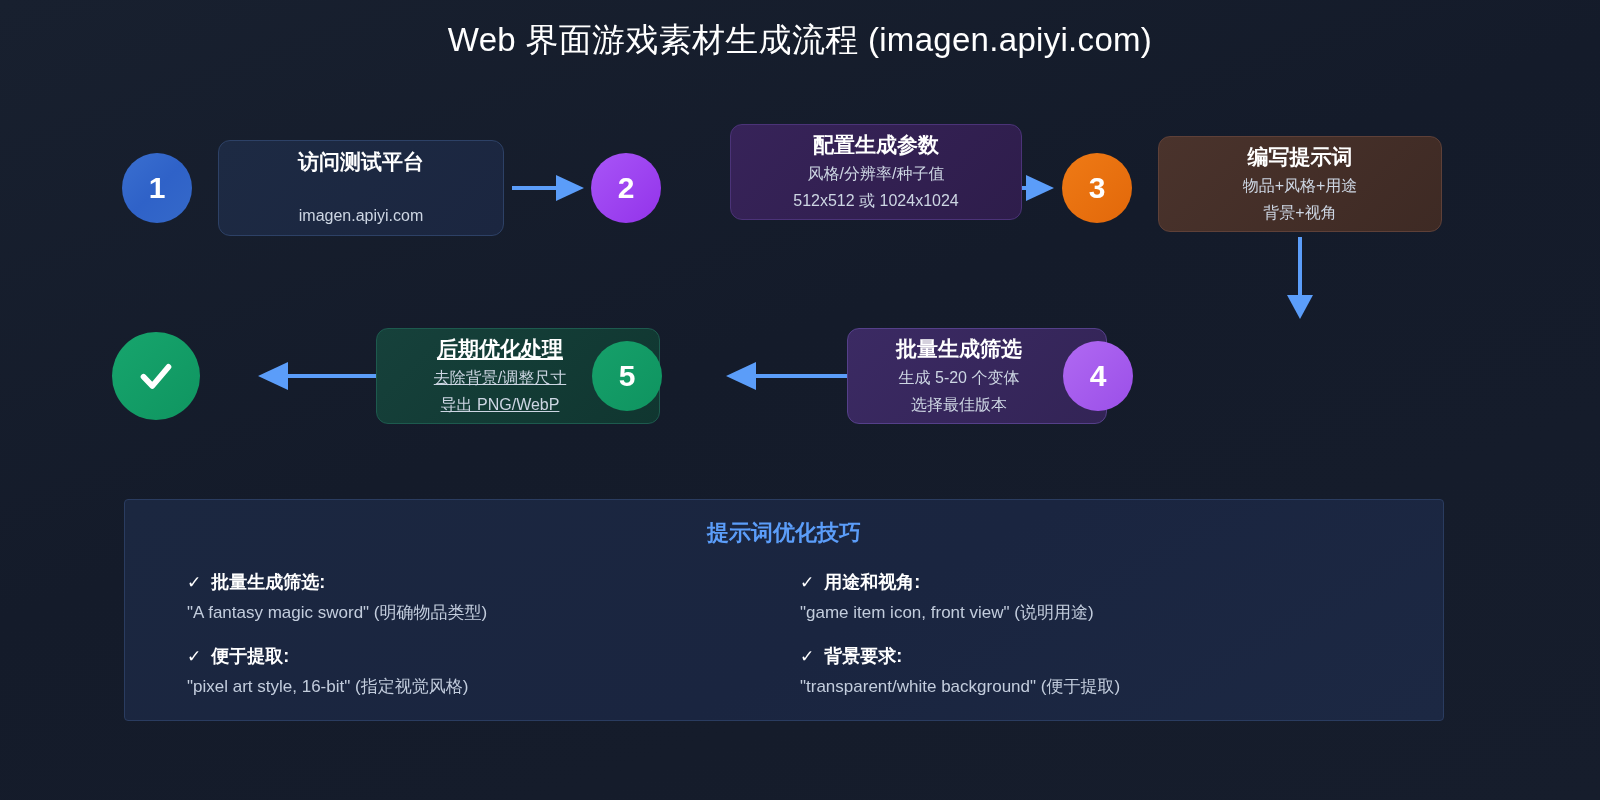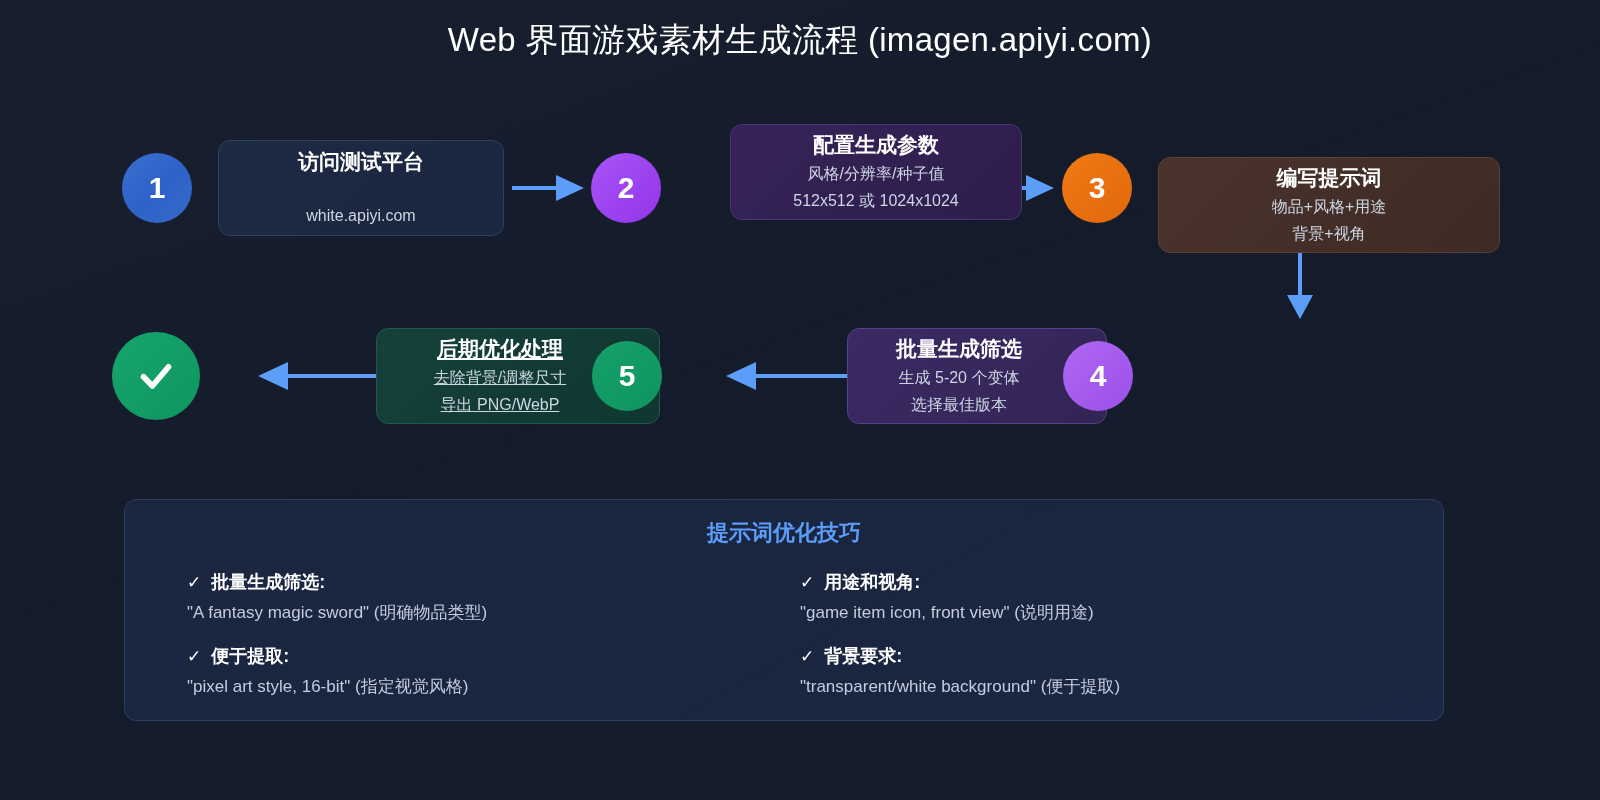--- a/index.html
+++ b/index.html
@@ -56,42 +56,42 @@
   }
   .box .b-title { font-size:21px; font-weight:bold; color:#ffffff; line-height:1.25; }
   .box .b-sub { font-size:16px; color:#cdd6e3; line-height:1.45; margin-top:4px; }
 
   .box.s1 { left:218px; top:140px; width:286px; height:96px;
     background:linear-gradient(135deg,#1d2a43 0%,#1b2640 100%);
     border:1px solid #2d4166;gap:24px; }
   .box.s2 { left:690px; top:124px; width:292px; height:96px;
     background:linear-gradient(135deg,#372359 0%,#2e1d4b 100%);
     border:1px solid #4b3378;margin-left:40px; }
-  .box.s3 { left:1158px; top:157px; width:342px; height:96px;
+  .box.s3 { left:1158px; top:136px; width:284px; height:96px;
     background:linear-gradient(135deg,#4a332c 0%,#3e2a24 100%);
     border:1px solid #5e4038; }
   .box.s4 { left:847px; top:328px; width:260px; height:96px;
     background:linear-gradient(135deg,#3b2a63 0%,#332456 100%);
     border:1px solid #55408a; }
   .box.s5 { left:376px; top:328px; width:284px; height:96px;
     background:linear-gradient(135deg,#16413b 0%,#103630 100%);
     border:1px solid #1d5a4e; }
 
   .box.s4 .b-title, .box.s4 .b-sub { transform:translateX(-18px); }
   .box.s5 .b-title, .box.s5 .b-sub { transform:translateX(-18px);text-decoration:underline; }
 
   .arrow { position:absolute; z-index:1; }
 
   
   .tips {
     position:absolute; left:124px; top:499px;
     width:1320px; height:222px;
     background:linear-gradient(150deg,#1b2740 0%,#1a2540 55%,#1c2843 100%);
     border:1px solid #2a3c60;
-    border-radius:12px;
+    border-radius:4px;
   }
   .tips-title {
     text-align:center; margin-top:18px;
     font-size:22px; font-weight:bold; color:#5b9df9;
   }
   .tips-grid {
     display:grid; grid-template-columns:1fr 1fr;
     column-gap:32px; row-gap:20px;
     padding:22px 62px 0 62px;
   }
@@ -107,21 +107,21 @@
 
 <div class="page-title">Web 界面游戏素材生成流程 (imagen.apiyi.com)</div>
 
 <div class="flow">
 
   <div class="circle num1">
     <span>1</span>
   </div>
   <div class="box s1">
     <div class="b-title">访问测试平台</div>
-    <div class="b-sub">white.apiyi.com</div>
+    <div class="b-sub">imagen.apiyi.com</div>
   </div>
 
   <svg class="arrow" style="left:512px; top:170px;" width="74" height="36" viewBox="0 0 74 36">
     <line x1="0" y1="18" x2="48" y2="18" stroke="#5b9df9" stroke-width="4"></line>
     <polygon points="44,5 72,18 44,31" fill="#5b9df9"></polygon>
   </svg>
 
   <div class="circle num2">
     <span>2</span>
   </div>

